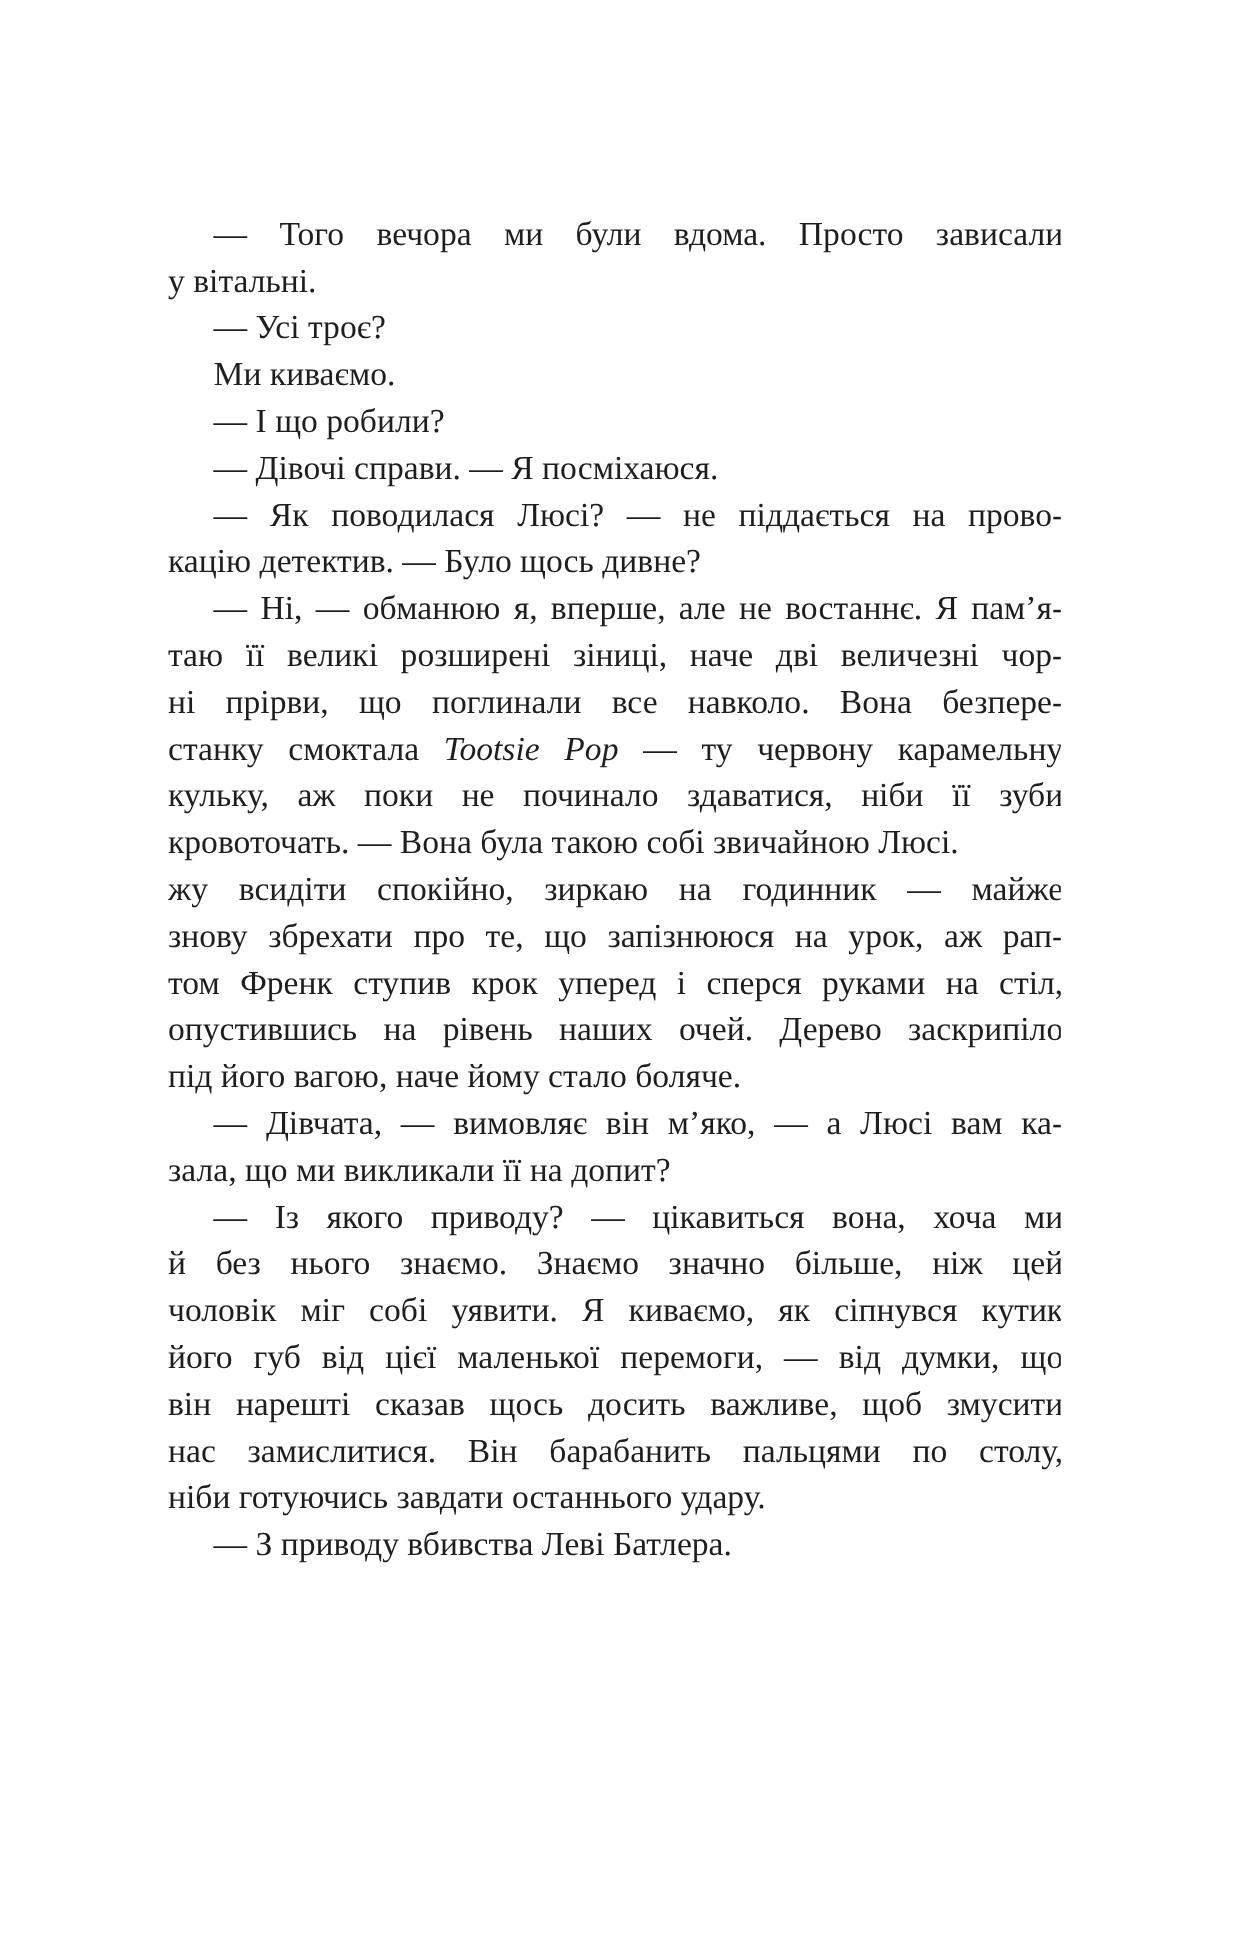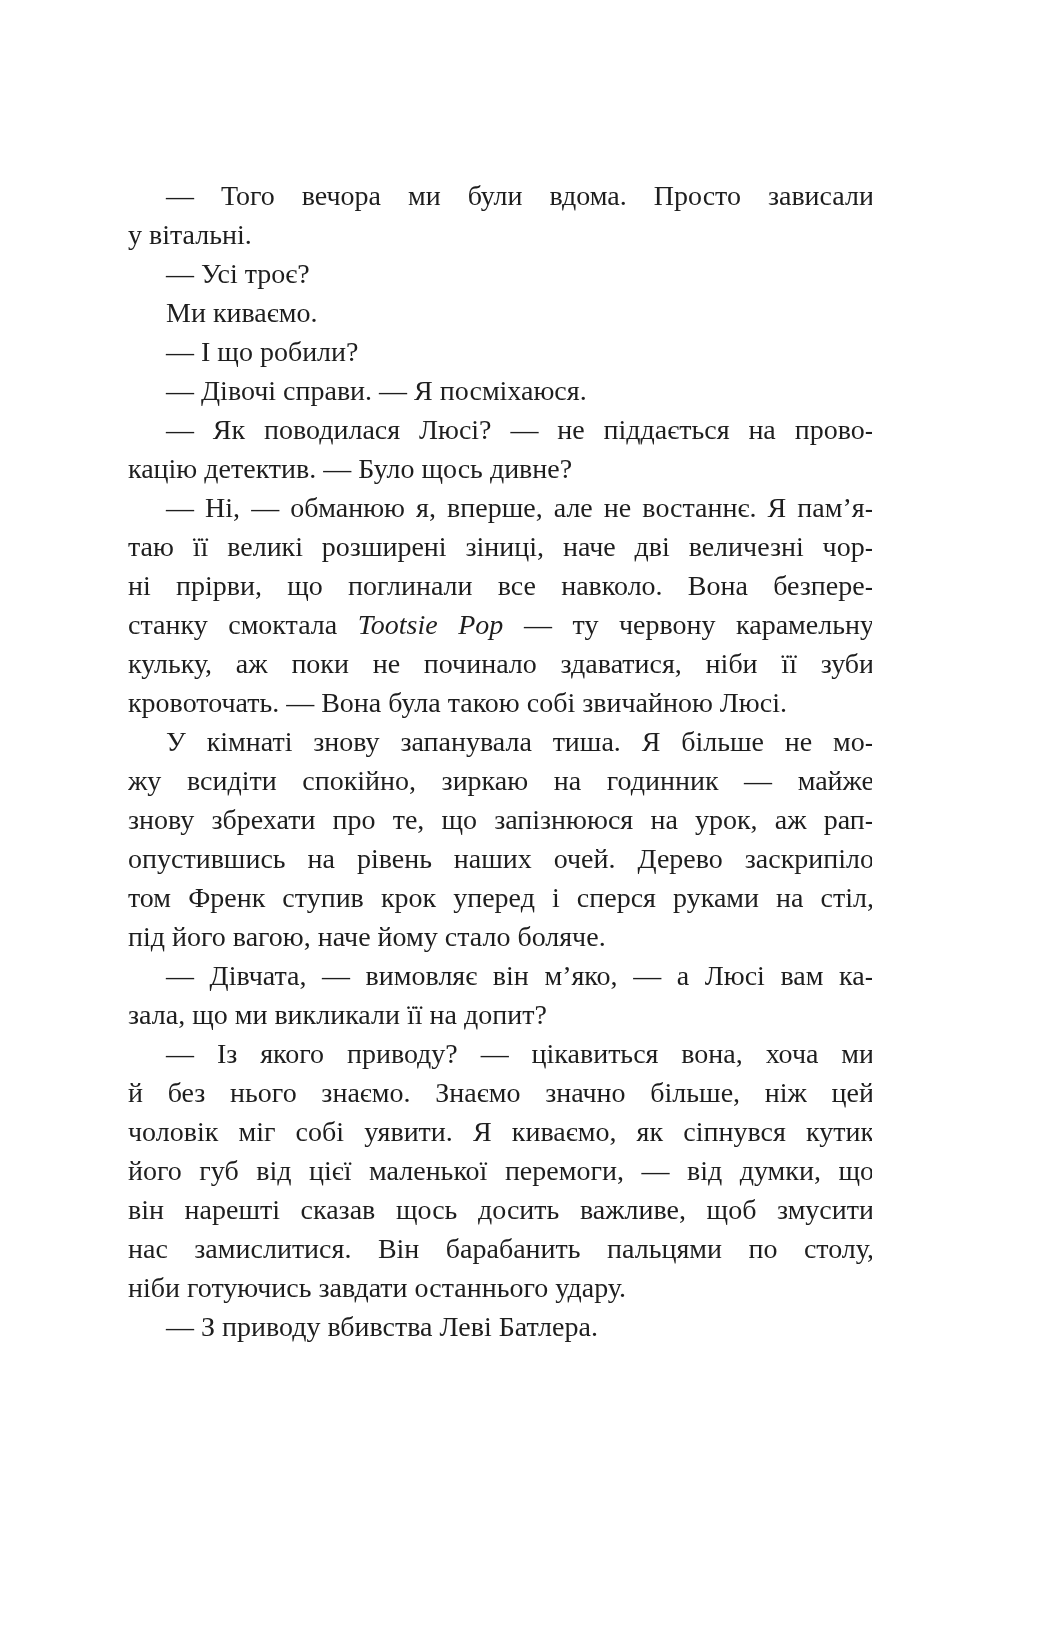--- a/index.html
+++ b/index.html
@@ -7,21 +7,21 @@
     padding: 0;
   }
   body {
     width: 1040px;
     height: 1630px;
     position: relative;
     font-family: "Liberation Serif", "DejaVu Serif", serif;
   }
   .book-page {
     position: absolute;
-    left: 0;
+    left: 12px;
     top: 0;
     width: 872px;
     height: 1630px;
     overflow: hidden;
   }
   .text-block {
     position: absolute;
     left: 128px;
     top: 176px;
     width: 746px;
@@ -77,25 +77,24 @@
       </div>
       <div class="paragraph">
         <div class="line indent"><span class="seg">— Ні, — обманюю я, вперше, але не востаннє. Я пам’я-</span></div>
         <div class="line"><span class="seg">таю її великі розширені зіниці, наче дві величезні чор-</span></div>
         <div class="line"><span class="seg">ні прірви, що поглинали все навколо. Вона безпере-</span></div>
         <div class="line"><span class="seg">станку смоктала </span><span class="seg italic">Tootsie Pop</span><span class="seg"> — ту червону карамельну</span></div>
         <div class="line"><span class="seg">кульку, аж поки не починало здаватися, ніби її зуби</span></div>
         <div class="line last"><span class="seg">кровоточать. — Вона була такою собі звичайною Люсі.</span></div>
       </div>
       <div class="paragraph">
-        <div class="line indent"><span class="seg">У кімнаті знову запанувала тиша. Я більше не мо-</span></div>
         <div class="line"><span class="seg">жу всидіти спокійно, зиркаю на годинник — майже</span></div>
         <div class="line"><span class="seg">знову збрехати про те, що запізнююся на урок, аж рап-</span></div>
+        <div class="line"><span class="seg">том Френк ступив крок уперед і сперся руками на стіл,</span></div>
         <div class="line"><span class="seg">опустившись на рівень наших очей. Дерево заскрипіло</span></div>
-        <div class="line"><span class="seg">том Френк ступив крок уперед і сперся руками на стіл,</span></div>
         <div class="line last"><span class="seg">під його вагою, наче йому стало боляче.</span></div>
       </div>
       <div class="paragraph">
         <div class="line indent"><span class="seg">— Дівчата, — вимовляє він м’яко, — а Люсі вам ка-</span></div>
         <div class="line last"><span class="seg">зала, що ми викликали її на допит?</span></div>
       </div>
       <div class="paragraph">
         <div class="line indent"><span class="seg">— Із якого приводу? — цікавиться вона, хоча ми</span></div>
         <div class="line"><span class="seg">й без нього знаємо. Знаємо значно більше, ніж цей</span></div>
         <div class="line"><span class="seg">чоловік міг собі уявити. Я киваємо, як сіпнувся кутик</span></div>

